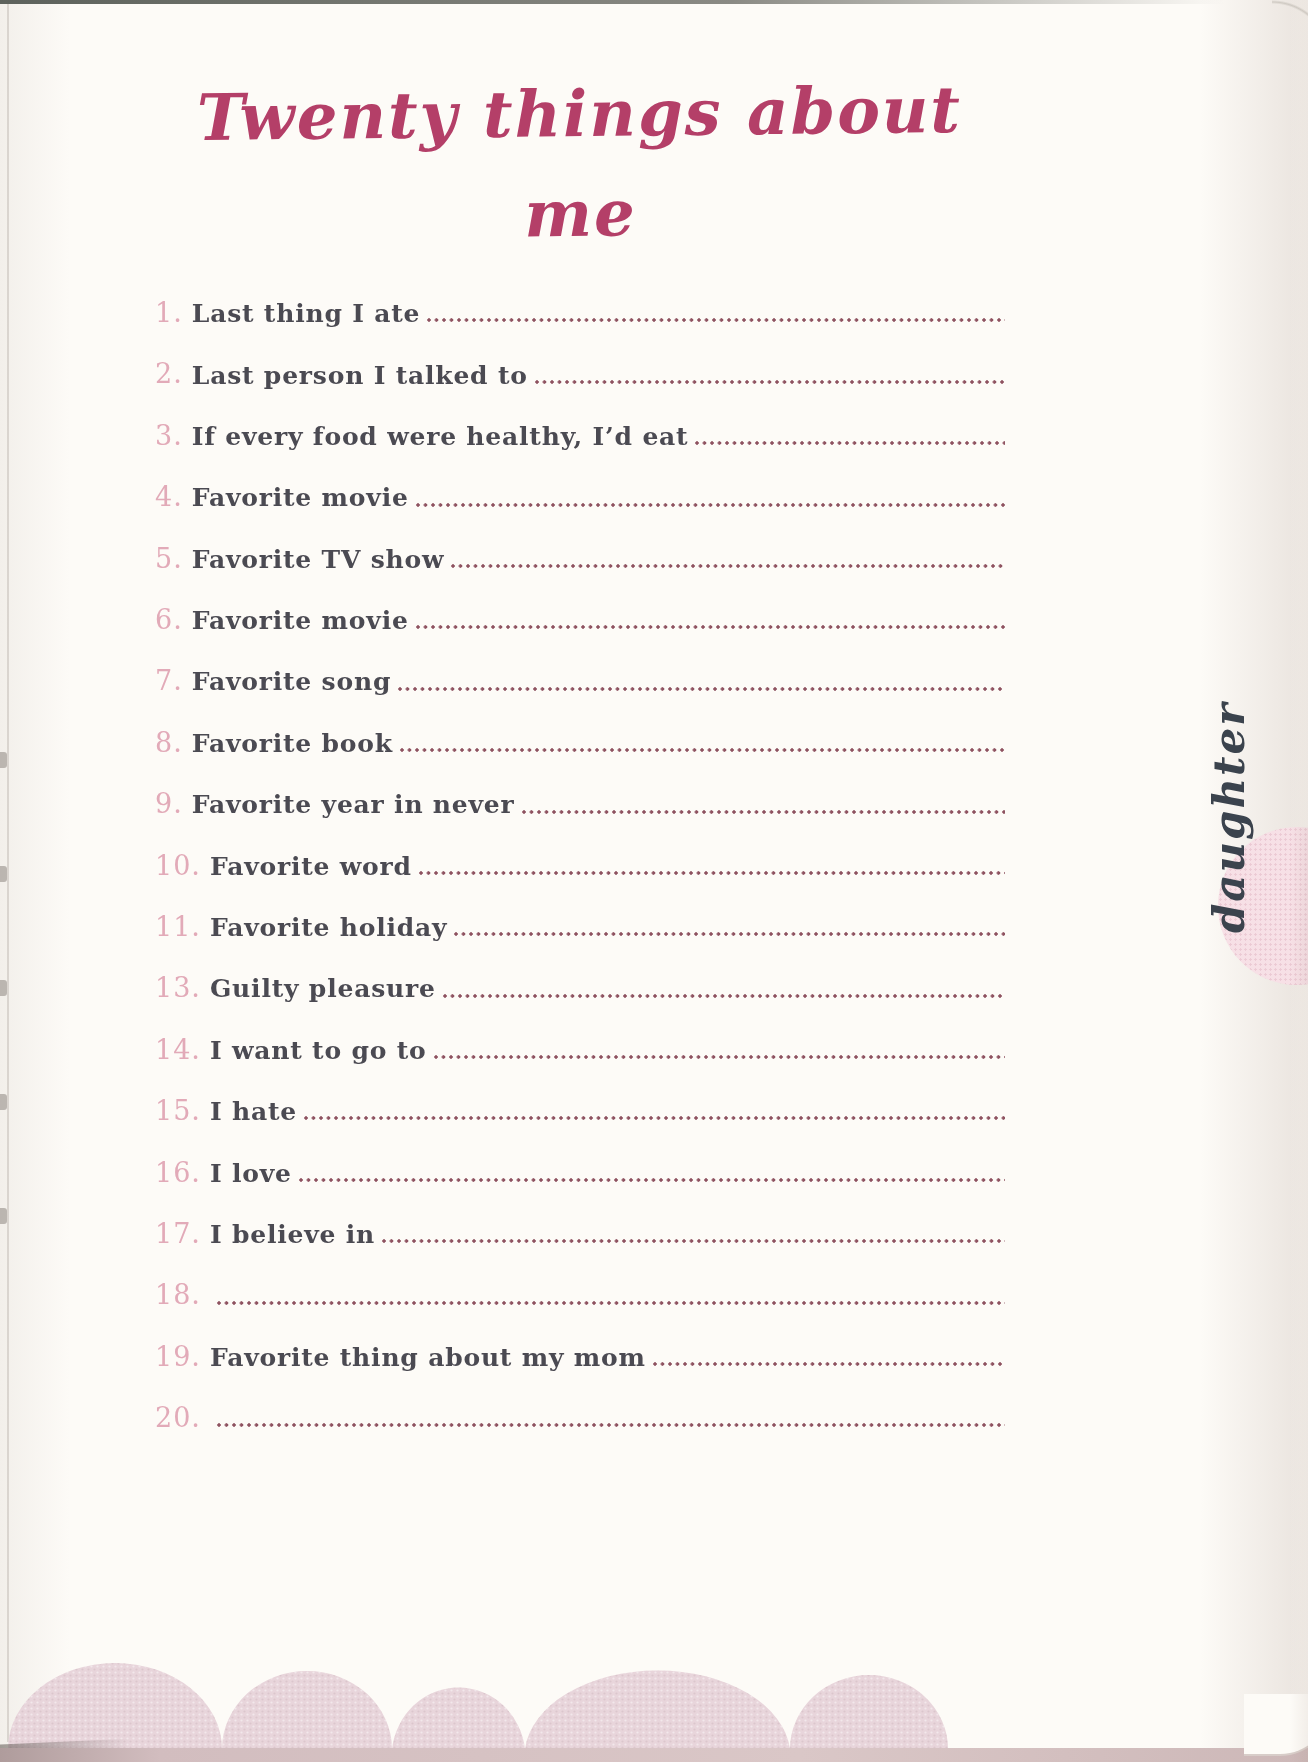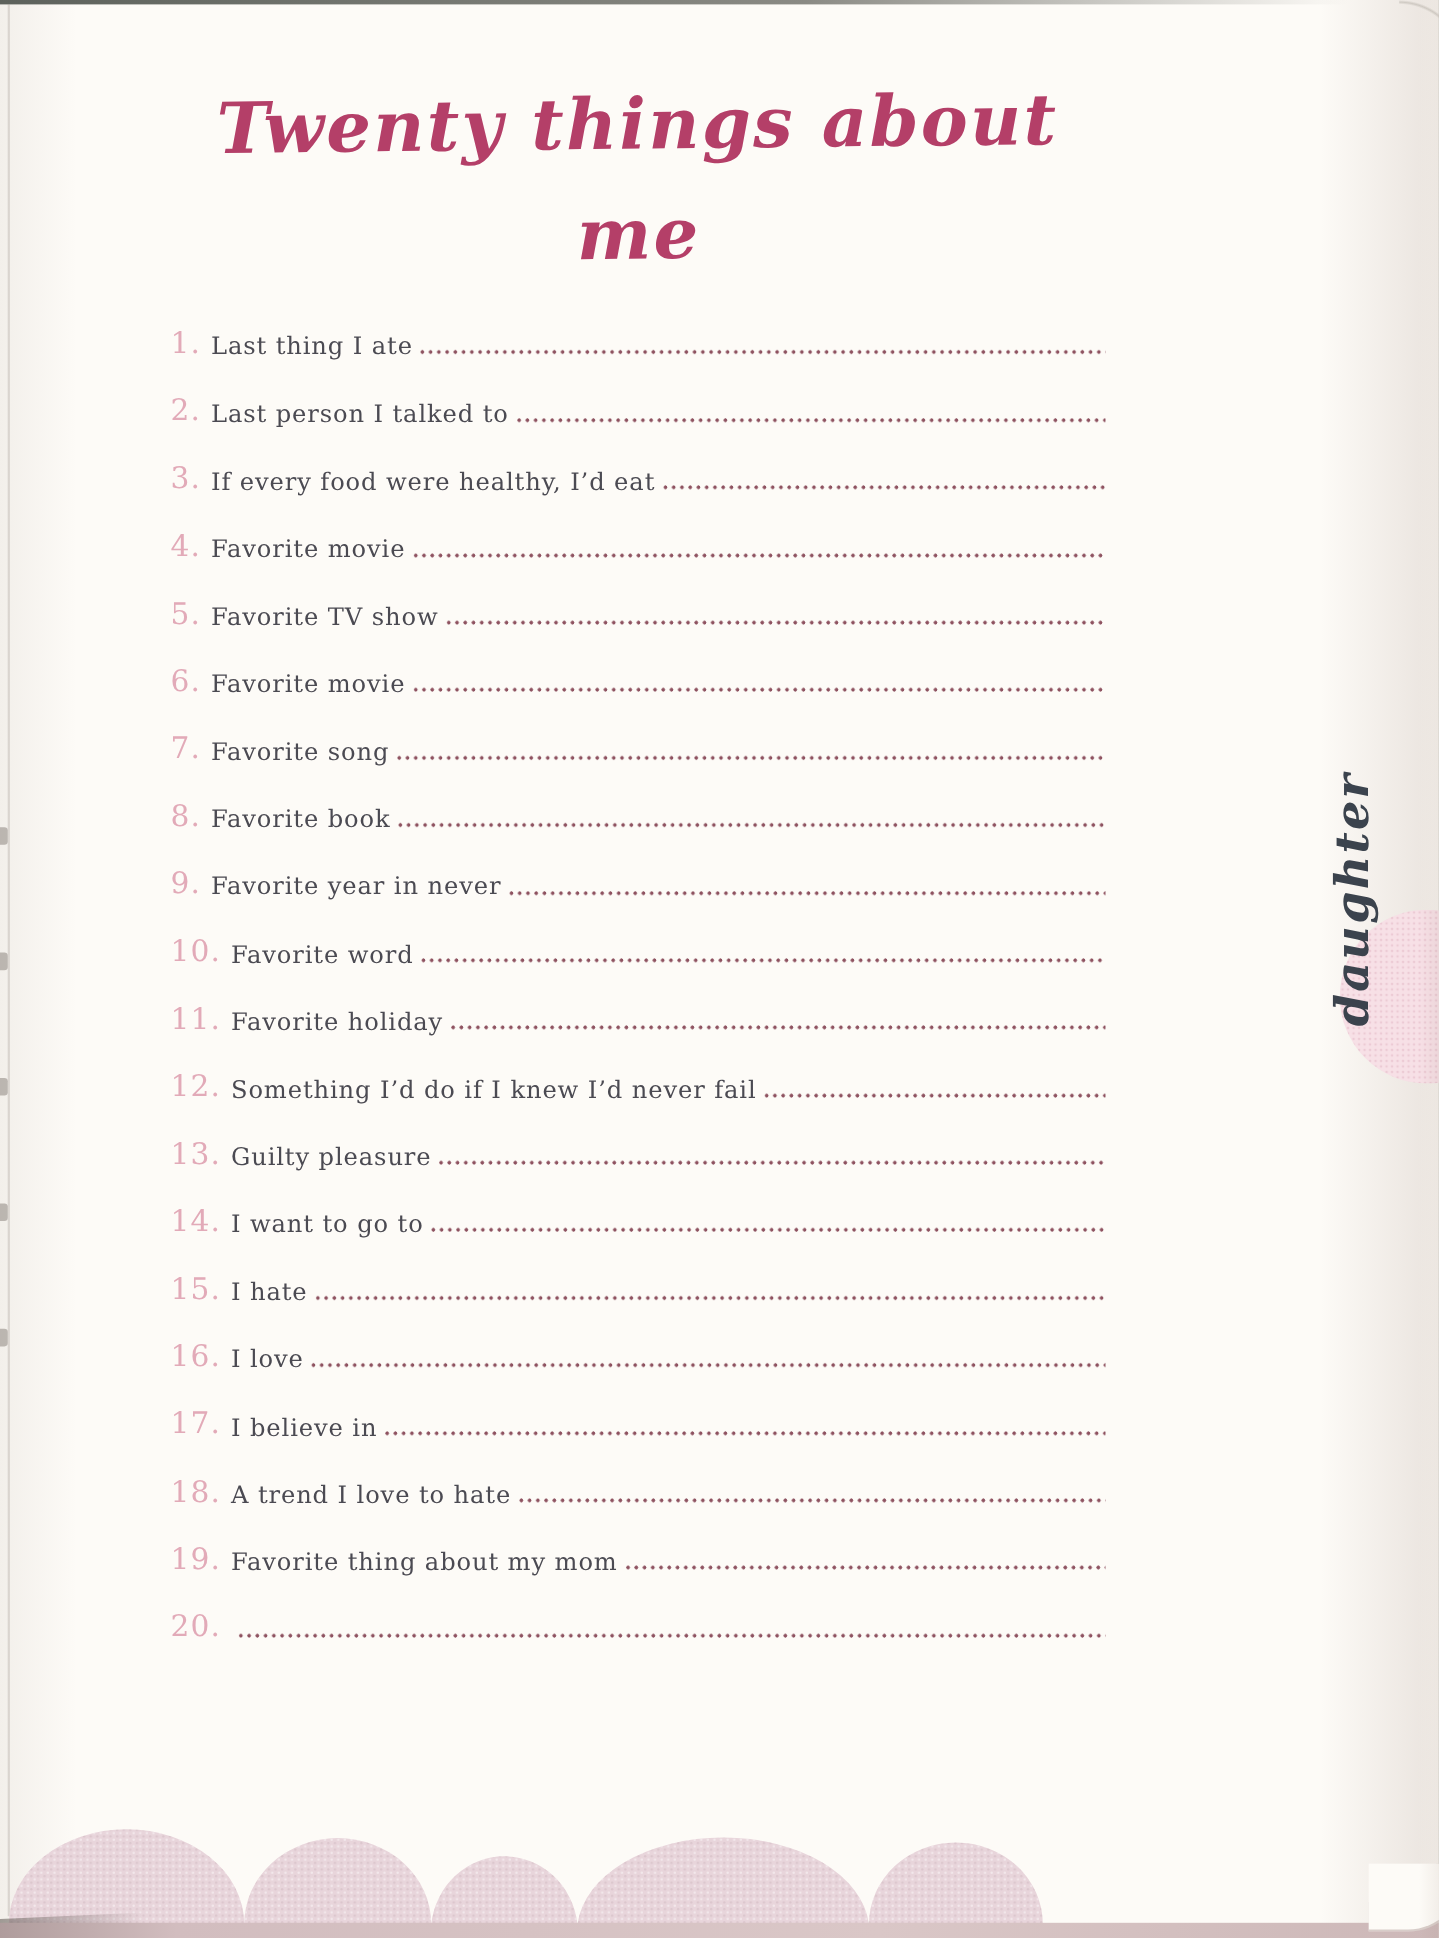--- a/index.html
+++ b/index.html
@@ -40,21 +40,21 @@
     margin:0 0 6px 0;text-align:center;
     font-style:italic;font-weight:bold;
     font-size:64px;line-height:100px;
     color:var(--title,#b43f68);
     letter-spacing:2px;
     transform:rotate(-.6deg);
   }
   ol.prompts{list-style:none;margin:-4px 0 0 0;padding:0;}
   li.row{display:flex;align-items:flex-end;height:61.4px;}
   .num{font-size:27px;line-height:1.05;color:var(--number,#e2aab8);margin-right:9px;letter-spacing:1px;}
-  .label{font-size:22px;line-height:1.05;color:var(--label,#4b4a52);white-space:nowrap;letter-spacing:.8px;}
+  .label{font-size:25px;line-height:1.05;color:var(--label,#4b4a52);white-space:nowrap;letter-spacing:.8px;font-weight:bold;}
   .leader{flex:1 1 auto;height:4px;margin:0 0 5px 7px;
     background-image:radial-gradient(circle at 2px 2px, var(--dots,#8e5260) 1.5px, rgba(0,0,0,0) 1.9px);
     background-size:7.5px 4px;background-repeat:repeat-x;}
 
   
   .side-tab{position:absolute;left:1150px;top:700px;width:160px;height:260px;}
   .tab-blob{position:absolute;left:68px;top:127px;width:158px;height:158px;border-radius:50%;
     background-image:radial-gradient(rgba(228,185,198,.55) 1px, rgba(0,0,0,0) 1.4px);
     background-size:5px 5px;background-color:var(--tab_blob,#f7e0e6);}
   .tab-text{position:absolute;left:-32px;top:92px;width:224px;height:58px;line-height:58px;
@@ -130,25 +130,20 @@
           <span class="num">10.</span>
           <span class="label">Favorite word</span>
           <span class="leader"></span>
         </li>
         <li class="row">
           <span class="num">11.</span>
           <span class="label">Favorite holiday</span>
           <span class="leader"></span>
         </li>
         <li class="row">
-          <span class="num">12.</span>
-          <span class="label">Something I’d do if I knew I’d never fail</span>
-          <span class="leader"></span>
-        </li>
-        <li class="row">
           <span class="num">13.</span>
           <span class="label">Guilty pleasure</span>
           <span class="leader"></span>
         </li>
         <li class="row">
           <span class="num">14.</span>
           <span class="label">I want to go to</span>
           <span class="leader"></span>
         </li>
         <li class="row">
@@ -161,21 +156,20 @@
           <span class="label">I love</span>
           <span class="leader"></span>
         </li>
         <li class="row">
           <span class="num">17.</span>
           <span class="label">I believe in</span>
           <span class="leader"></span>
         </li>
         <li class="row">
           <span class="num">18.</span>
-          <span class="label">A trend I love to hate</span>
           <span class="leader"></span>
         </li>
         <li class="row">
           <span class="num">19.</span>
           <span class="label">Favorite thing about my mom</span>
           <span class="leader"></span>
         </li>
         <li class="row">
           <span class="num">20.</span>
           <span class="leader"></span>

